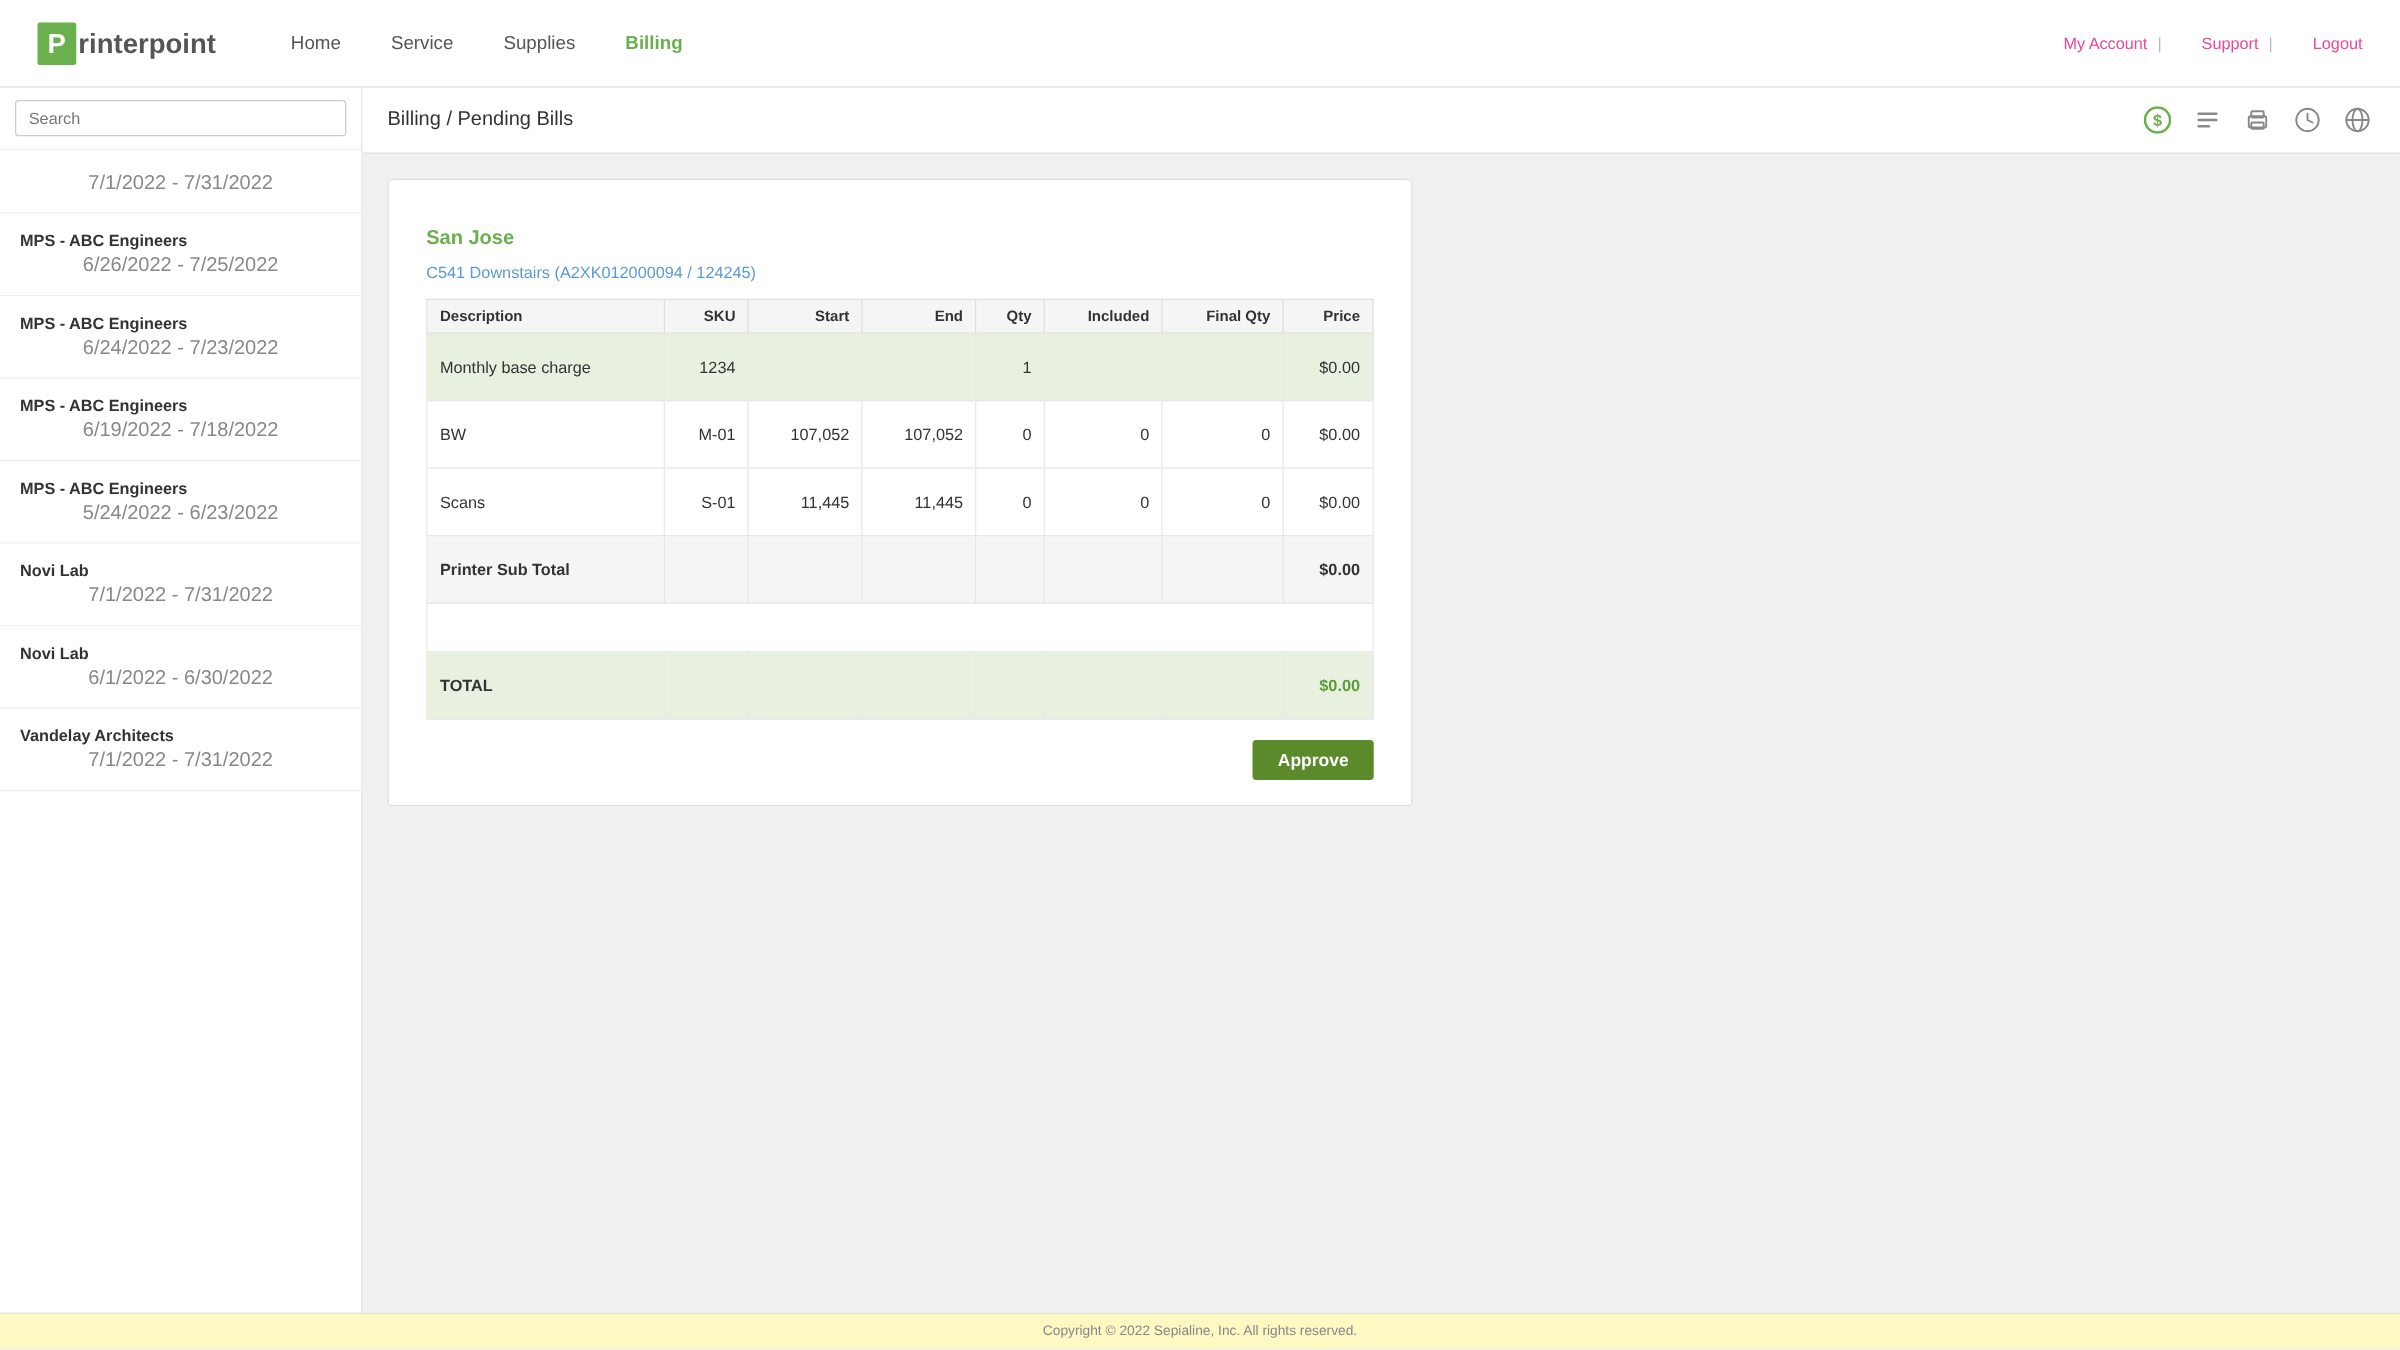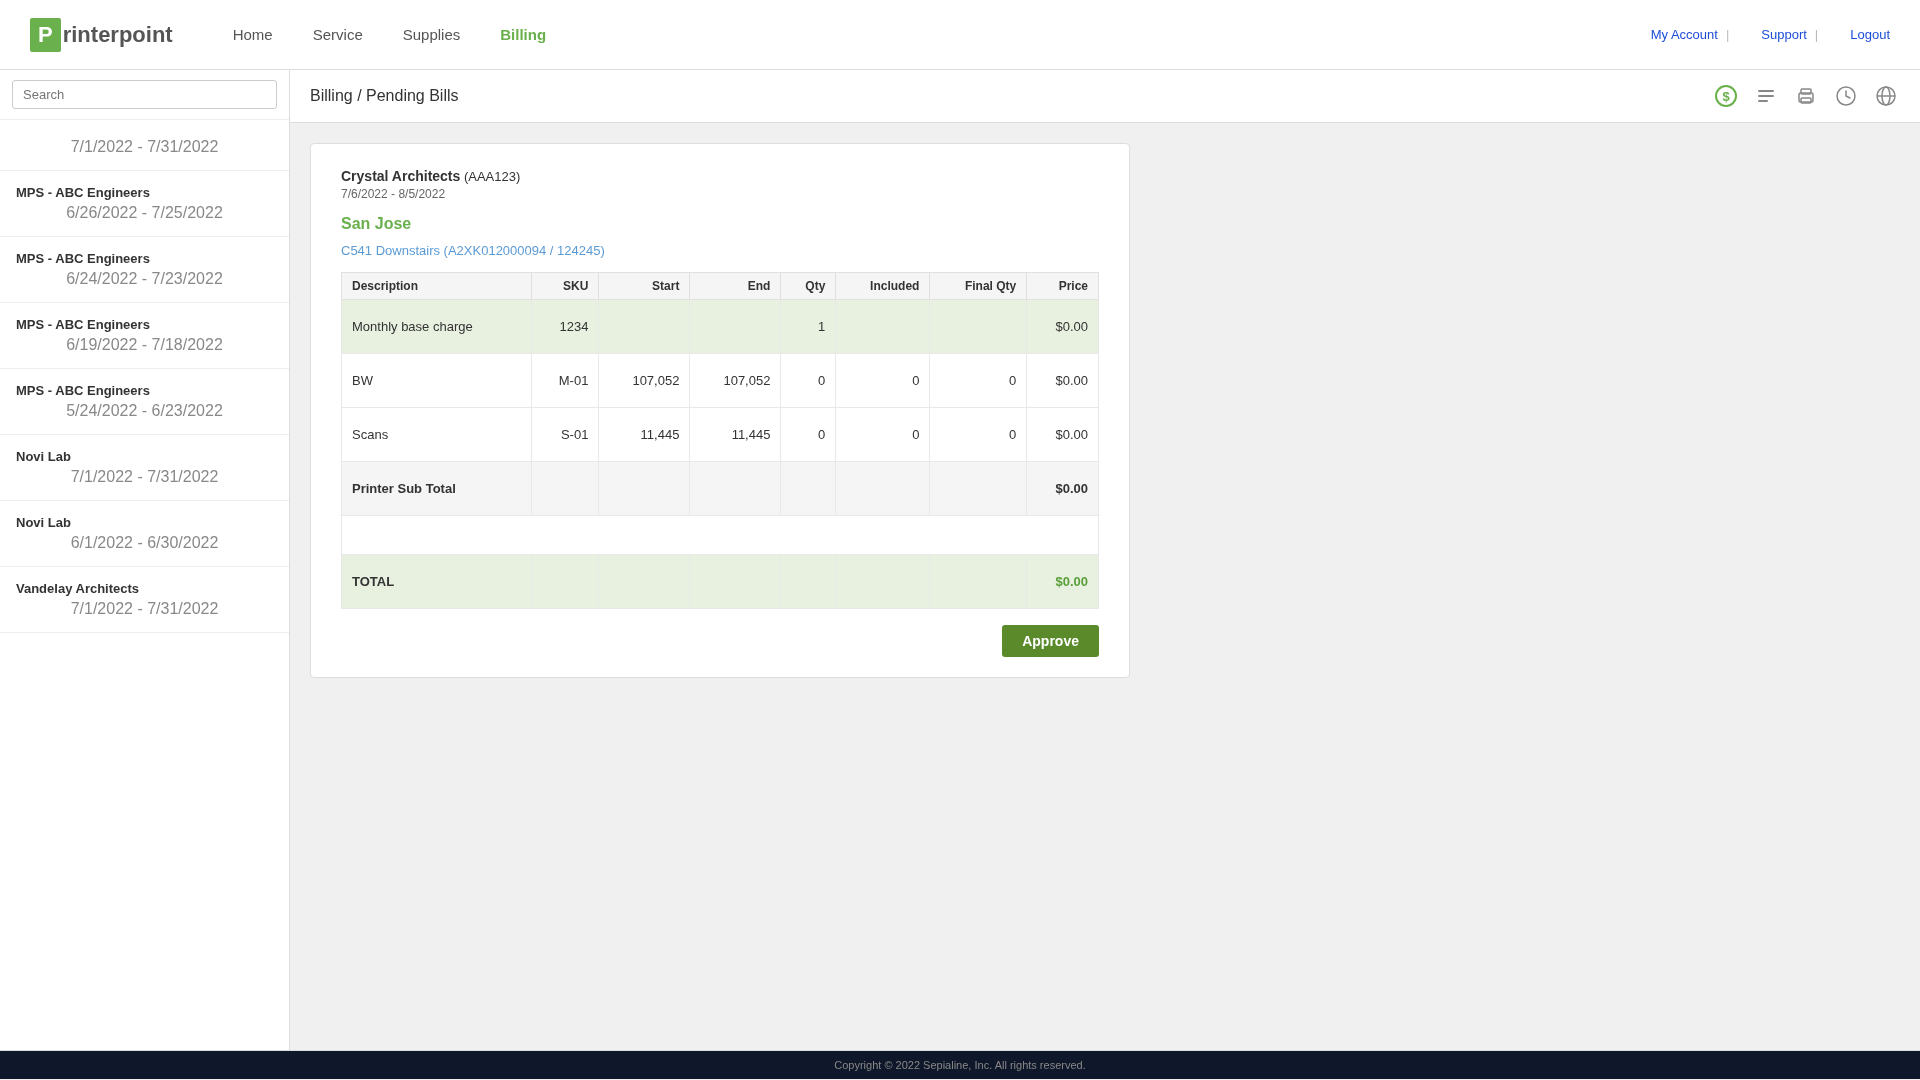--- a/index.html
+++ b/index.html
@@ -51,21 +51,21 @@
       color: #6ab04c;
       font-weight: bold;
     }
     .nav-right {
       display: flex;
       align-items: center;
       gap: 8px;
       font-size: 13px;
       color: #555;
     }
-    .nav-right a { color: #1d4ed8; text-decoration: none; cursor: pointer; padding-left: 24px; }
+    .nav-right a { color: #ec4899; text-decoration: none; cursor: pointer; padding-left: 24px; }
     .nav-right .sep { color: #bbb; }
 
     
     .page-wrapper {
       display: flex;
       min-height: calc(100vh - 70px - 30px);
     }
 
     
     .sidebar {
@@ -239,21 +239,21 @@
       border: none;
       padding: 8px 20px;
       font-size: 14px;
       border-radius: 3px;
       cursor: pointer;
       font-weight: bold;
     }
 
     
     footer {
-      background: #0f172a;
+      background: #fef9c3;
       text-align: center;
       padding: 8px;
       font-size: 11px;
       color: #888;
       border-top: 1px solid #ddd;
     }
   </style>
 </head>
 <body>
 
@@ -355,25 +355,20 @@
             <ellipse cx="11" cy="11" rx="4" ry="9" stroke="#888" stroke-width="1.5"></ellipse>
             <line x1="2" y1="11" x2="20" y2="11" stroke="#888" stroke-width="1.5"></line>
           </svg>
         </div>
       </div>
     </div>
 
     <div class="billing-area">
       <div class="billing-card">
 
-        <div>
-          <span class="company-name">Crystal Architects</span>
-          <span class="company-id"> </span><span>(AAA123)</span>
-          <div class="bill-date">7/6/2022 - 8/5/2022</div>
-        </div>
 
         <div class="location-title">San Jose</div>
 
         <a class="printer-link"><span>C541 Downstairs</span><span> (A2XK012000094 / 124245)</span></a>
 
         <table class="billing-table">
           <thead>
             <tr>
               <th>Description</th>
               <th>SKU</th>

